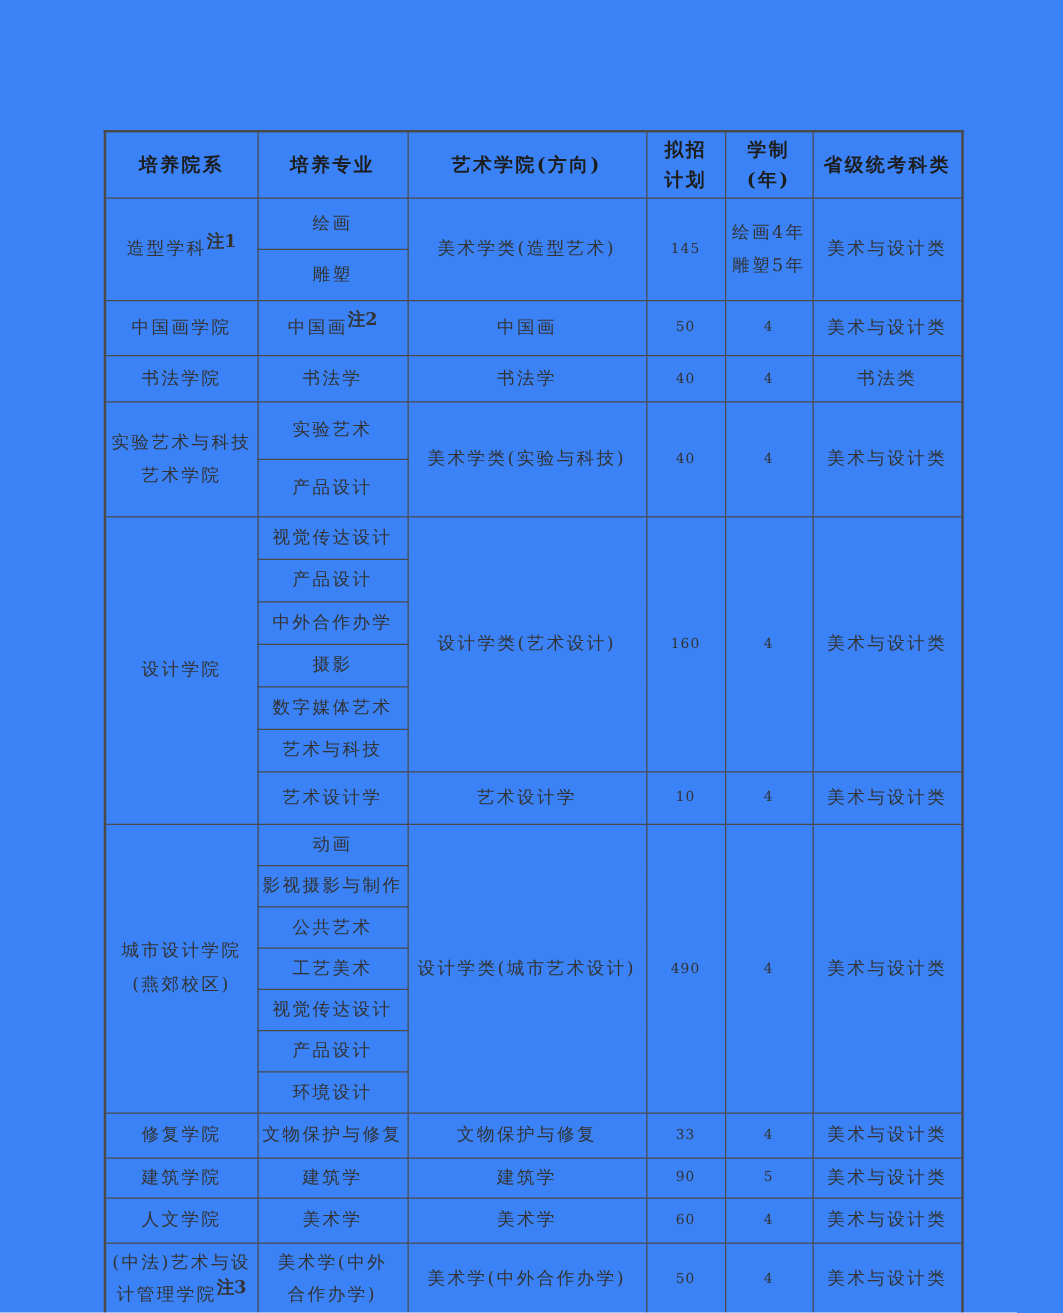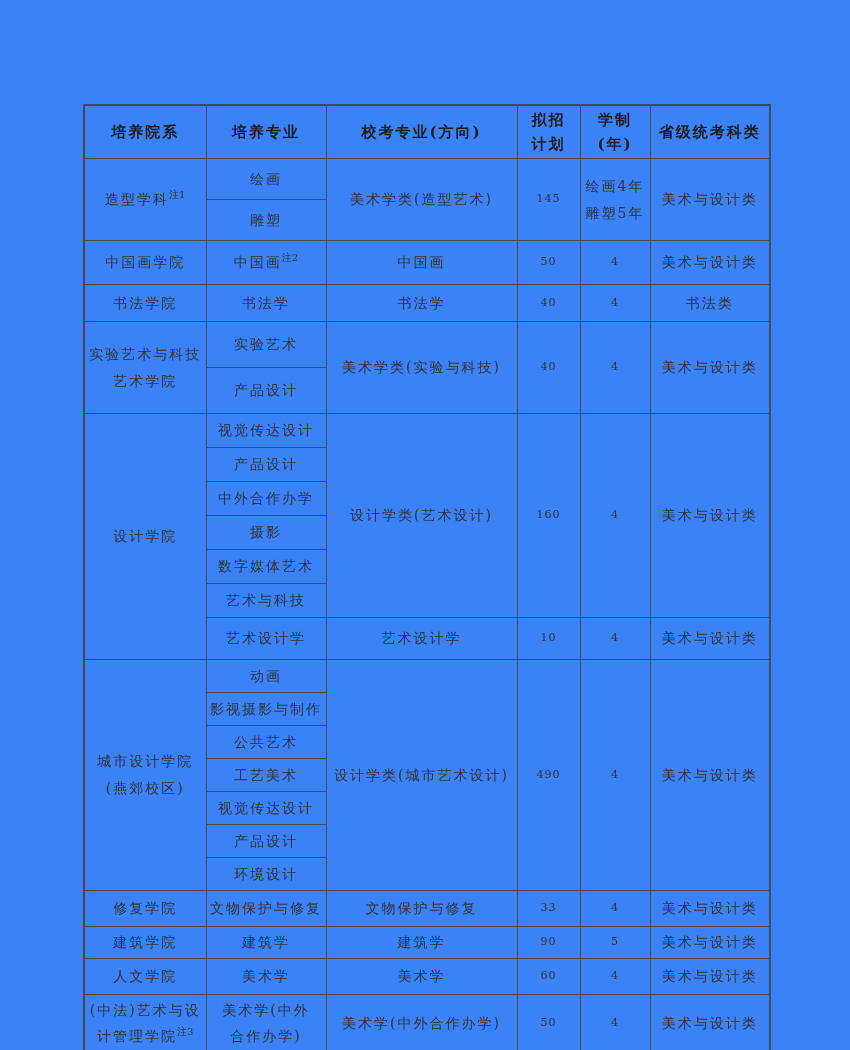--- a/index.html
+++ b/index.html
@@ -36,22 +36,22 @@
   }
   th {
     font-size: 15px;
     font-weight: bold;
     color: #1d1d1d;
     letter-spacing: 2px;
     line-height: 1.6;
   }
   td.num { font-size: 11px; letter-spacing: 1px; }
   sup.note {
-    font-size: 10px;
-    font-weight: normal;
+    font-size: 14px;
+    font-weight: bold;
     letter-spacing: 0;
     vertical-align: super;
     line-height: 0;
   }
 </style>
 </head>
 <body>
 
 <div class="page">
   <table class="admissions">
@@ -60,21 +60,21 @@
       <col style="width:120px">
       <col style="width:191px">
       <col style="width:63px">
       <col style="width:70px">
       <col style="width:120px">
     </colgroup>
     <thead>
       <tr style="height:50px">
         <th>培养院系</th>
         <th>培养专业</th>
-        <th>校考专业(方向)</th>
+        <th>艺术学院(方向)</th>
         <th>拟招
 计划</th>
         <th>学制
 (年)</th>
         <th>省级统考科类</th>
       </tr>
     </thead>
     <tbody>
       <tr style="height:41px">
         <td rowspan="2"><span>造型学科</span><sup class="note">注1</sup></td>

